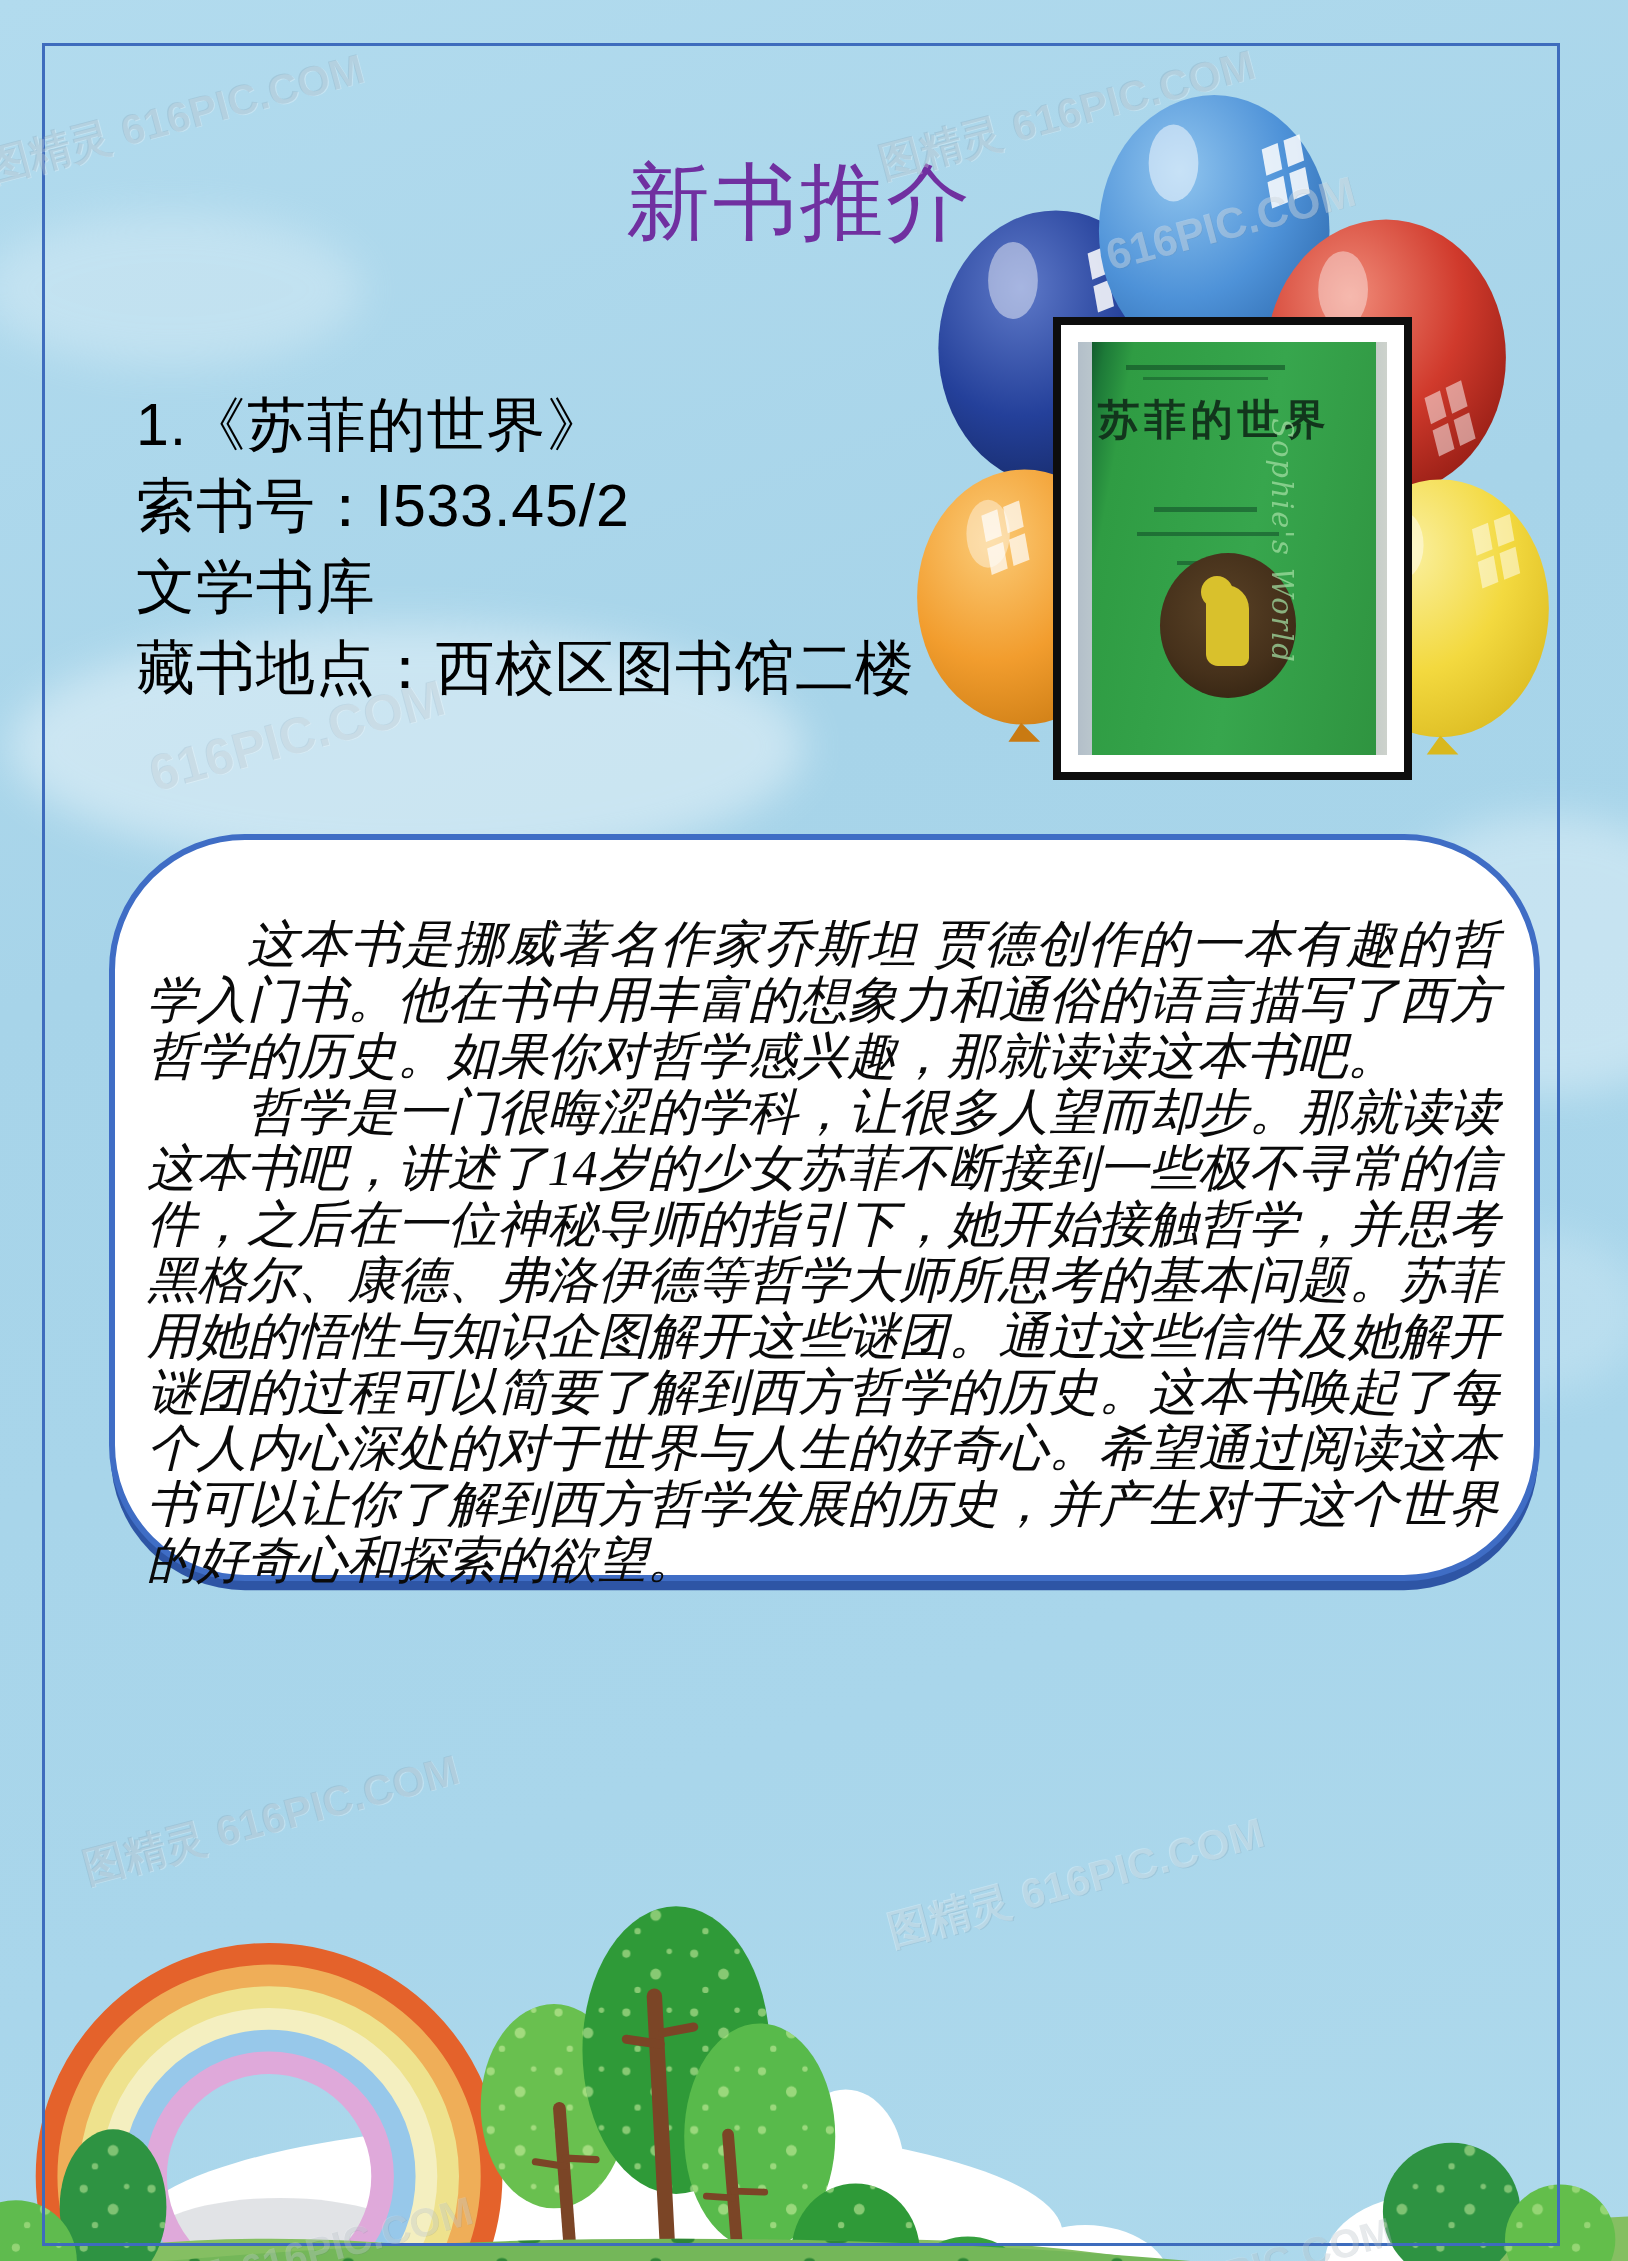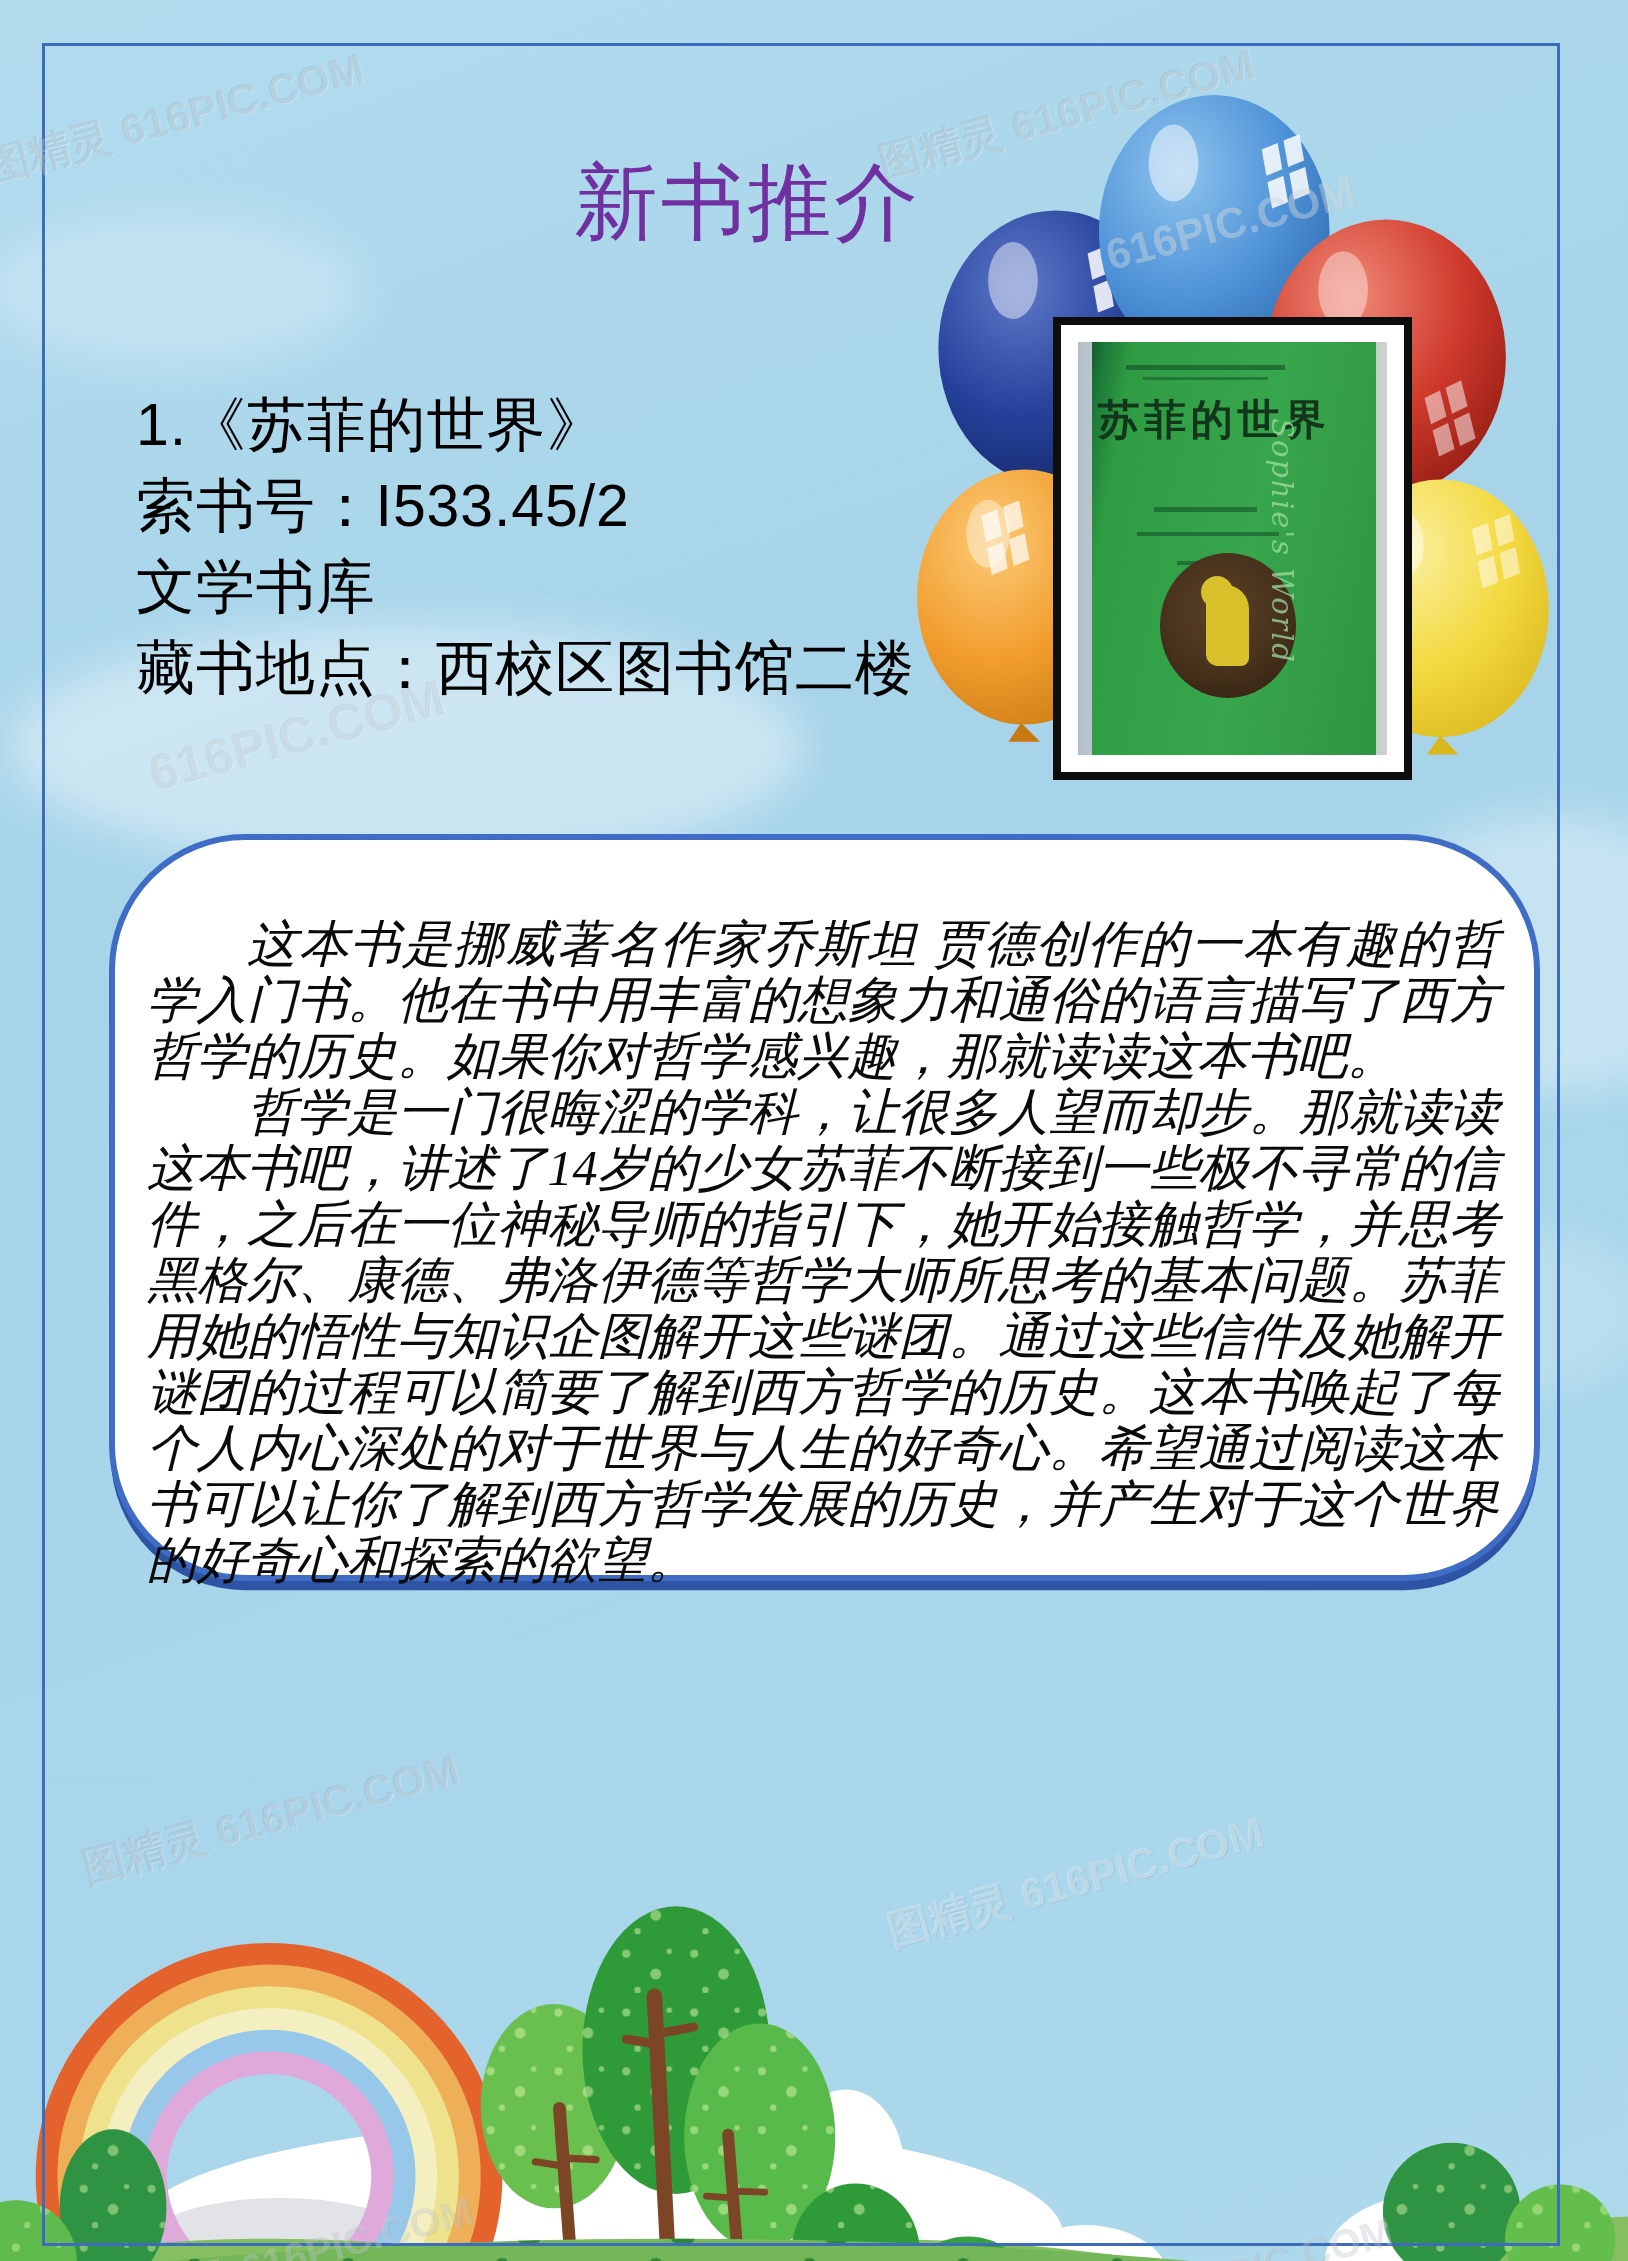--- a/index.html
+++ b/index.html
@@ -3,21 +3,21 @@
 <meta charset="utf-8">
 <style>
   html,body{margin:0;padding:0;}
   .page{position:relative;width:1628px;height:2308px;overflow:hidden;
         background:linear-gradient(160deg,#b2dbee 0%,#a7d4e9 35%,#a9d6eb 70%,#aed9ec 100%);
         font-family:"Liberation Sans","DejaVu Sans",sans-serif;}
   .scene{position:absolute;left:0;top:0;z-index:1;}
   .frame{position:absolute;left:42px;top:43px;width:1518px;height:2203px;
          border:3.2px solid #3E6CBD;box-sizing:border-box;z-index:2;}
   .balloons{position:absolute;left:0;top:0;z-index:4;}
-  .title{position:absolute;left:574px;top:146px;z-index:6;
+  .title{position:absolute;left:626px;top:146px;z-index:6;
          font-family:"Liberation Serif","DejaVu Serif",serif;
          font-size:84px;letter-spacing:2.7px;color:#7030A0;white-space:nowrap;}
   .book-info{position:absolute;left:136px;top:385px;z-index:6;
              font-size:59px;line-height:81px;color:#000;letter-spacing:0.9px;}
   .photo{position:absolute;left:1053px;top:317px;width:359px;height:463px;
          box-sizing:border-box;border:8.1px solid #0d0d0d;background:#fff;
          padding:17px;z-index:5;}
   .photo-inner{position:relative;width:100%;height:100%;
          background:linear-gradient(90deg,#b3bfc9 0%,#b9c5cc 4%,#c6cdc9 96%,#cdd2cc 100%);}
   .book-cover{position:absolute;left:13.6px;right:11px;top:0;bottom:0;

